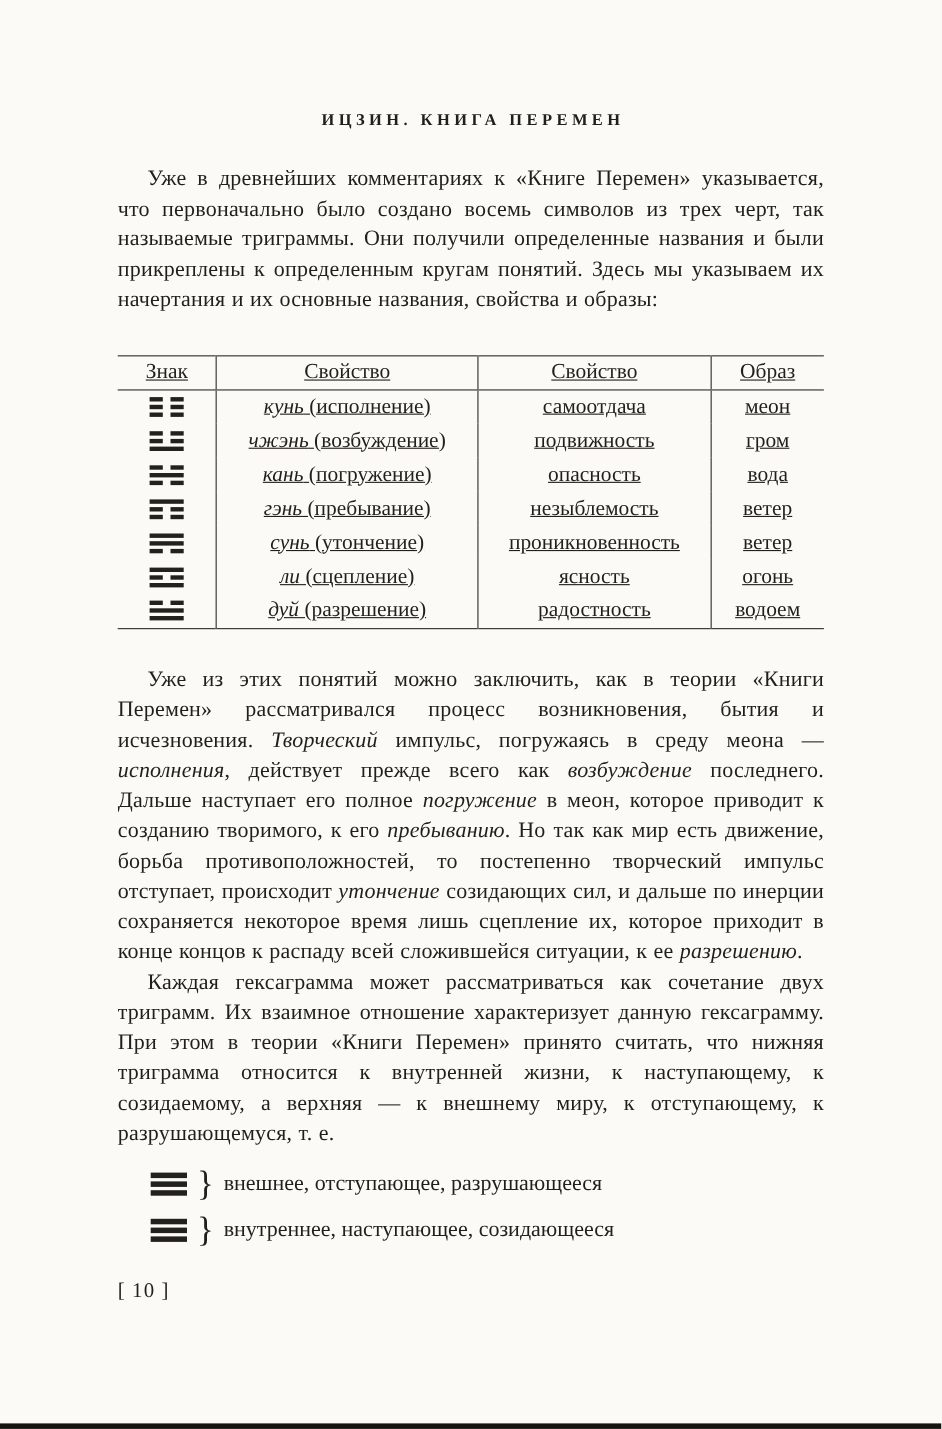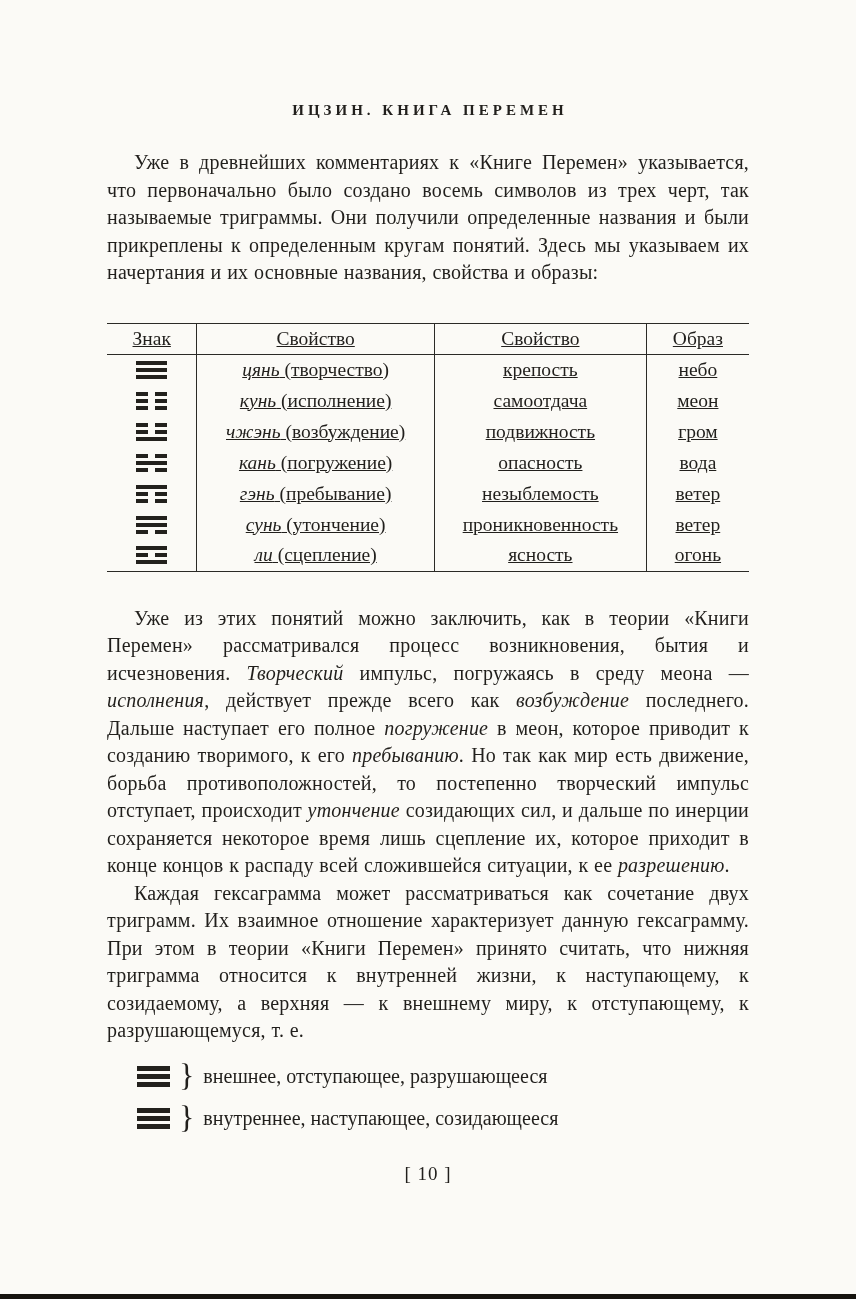--- a/index.html
+++ b/index.html
@@ -75,21 +75,21 @@
 
   .legend{ margin-top:16px; margin-left:30px; }
   .legend-row{ display:flex; align-items:center; gap:9px; margin-top:10px; }
   .legend .trigram{ width:33px; margin:0; gap:3px; }
   .legend .tg-line{ height:5px; }
   .brace{ font-size:32px; line-height:1; transform:translateY(-2px); }
   .legend-label{ font-size:20px; }
 
   .page-number{
     margin-top:28px;
-    text-align:center;
+    text-align:left;
     font-size:19px;
     letter-spacing:1px;
   }
 
   .bottom-edge{
     position:absolute; left:0; right:0; bottom:0;
     height:5px; background:#16140f;
   }
 </style>
 </head>
@@ -108,32 +108,20 @@
           <th class="col-sign">Знак</th>
           <th class="col-name">Свойство</th>
           <th class="col-prop">Свойство</th>
           <th class="col-image">Образ</th>
         </tr>
       </thead>
       <tbody id="trigram-tbody">
           <tr>
             <td class="col-sign">
               <div class="trigram">
-                <div class="tg-line"></div>
-                <div class="tg-line"></div>
-                <div class="tg-line"></div>
-              </div>
-            </td>
-            <td class="col-name"><i>цянь</i> (творчество)</td>
-            <td class="col-prop">крепость</td>
-            <td class="col-image">небо</td>
-          </tr>
-          <tr>
-            <td class="col-sign">
-              <div class="trigram">
                 <div class="tg-line broken"></div>
                 <div class="tg-line broken"></div>
                 <div class="tg-line broken"></div>
               </div>
             </td>
             <td class="col-name"><i>кунь</i> (исполнение)</td>
             <td class="col-prop">самоотдача</td>
             <td class="col-image">меон</td>
           </tr>
           <tr>
@@ -188,20 +176,32 @@
             <td class="col-sign">
               <div class="trigram">
                 <div class="tg-line"></div>
                 <div class="tg-line broken"></div>
                 <div class="tg-line"></div>
               </div>
             </td>
             <td class="col-name"><i>ли</i> (сцепление)</td>
             <td class="col-prop">ясность</td>
             <td class="col-image">огонь</td>
+          </tr>
+          <tr>
+            <td class="col-sign">
+              <div class="trigram">
+                <div class="tg-line broken"></div>
+                <div class="tg-line"></div>
+                <div class="tg-line"></div>
+              </div>
+            </td>
+            <td class="col-name"><i>дуй</i> (разрешение)</td>
+            <td class="col-prop">радостность</td>
+            <td class="col-image">водоем</td>
           </tr>
         </tbody>
     </table>
 
     <p class="para indent para-theory"><span>Уже из этих понятий можно заключить, как в теории «Книги Перемен» рассматривался процесс возникновения, бытия и исчезновения. </span><span class="it">Творческий</span><span> импульс, погружаясь в среду меона — </span><span class="it">исполнения</span><span>, действует прежде всего как </span><span class="it">возбуждение</span><span> последнего. Дальше наступает его полное </span><span class="it">погружение</span><span> в меон, которое приводит к созданию творимого, к его </span><span class="it">пребыванию</span><span>. Но так как мир есть движение, борьба противоположностей, то постепенно творческий импульс отступает, происходит </span><span class="it">утончение</span><span> созидающих сил, и дальше по инерции сохраняется некоторое время лишь сцепление их, которое приходит в конце концов к распаду всей сложившейся ситуации, к ее </span><span class="it">разрешению</span><span>.</span></p>
 
     <p class="para indent">Каждая гексаграмма может рассматриваться как сочетание двух триграмм. Их взаимное отношение характеризует данную гексаграмму. При этом в теории «Книги Перемен» принято считать, что нижняя триграмма относится к внутренней жизни, к наступающему, к созидаемому, а верхняя — к внешнему миру, к отступающему, к разрушающемуся, т. е.</p>
 
     <div class="legend">
       <div class="legend-row">

